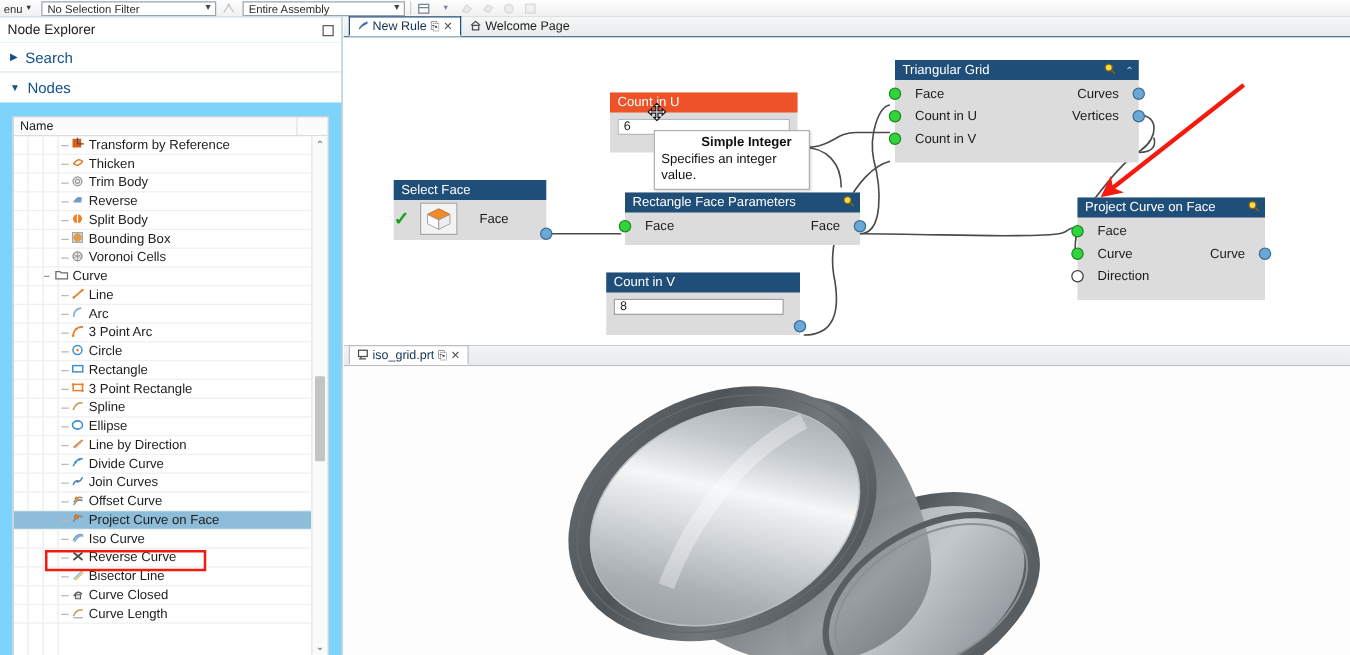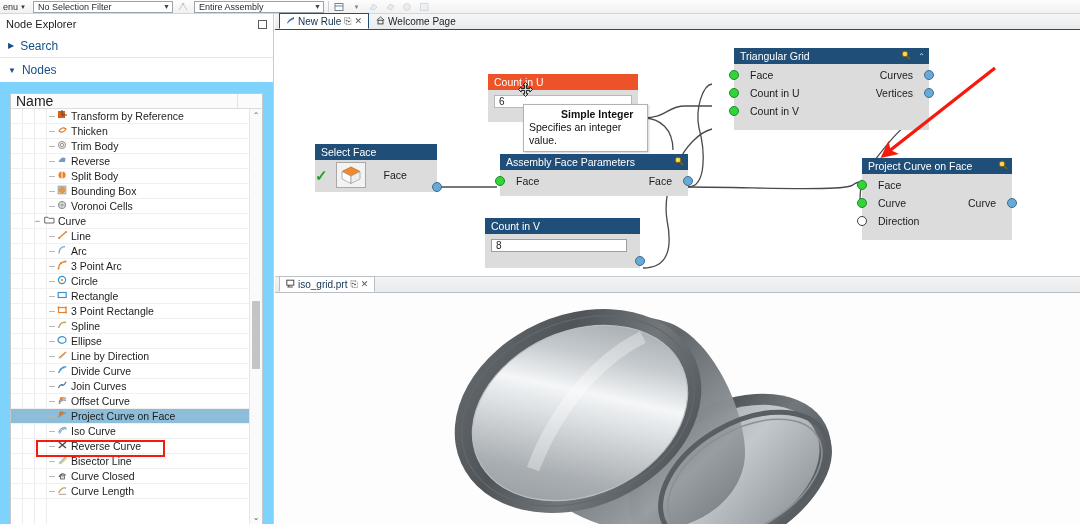--- a/index.html
+++ b/index.html
@@ -56,21 +56,21 @@
   }
   .section-hdr .tri { font-size: 8px; color: #15508c; }
   #nodes-hdr { border-bottom: none; }
 
   #tree-wrap {
     position: absolute; left: 10px; top: 79px; width: 253px; height: 432px;
     border: 1px solid #c3c8cc; background: #fff; overflow: hidden;
   }
   #tree-head {
     height: 15px; background: #fbfbfb; border-bottom: 1px solid #d9dde0;
-    display: flex; align-items: center; font-size: 14px; color: #222;
+    display: flex; align-items: center; font-size: 10px; color: #222;
     padding-left: 5px; position: relative;
   }
   #tree-head .colsep { position:absolute; right: 24px; top:0; bottom:0; width:1px; background:#e0e3e6; }
   #tree-body { position: absolute; left:0; top: 15px; right: 13px; bottom: 0; overflow: hidden; }
   .trow {
     height: 15px; display: flex; align-items: center;
     font-size: 10.5px; color: #1d1d1d; border-bottom: 1px solid #f0f0f0;
     position: relative; white-space: nowrap;
   }
   .trow .ind { display:inline-block; }
@@ -598,21 +598,21 @@
           <span>Count in U</span>
         </div>
         <div class="nbody" style="height:32px;">
           <div class="valuebox" style="width:138px;">6</div>
           <span class="port blue" style="right:-5px; top:21px;"></span>
         </div>
       </div>
 
       <div class="node" style="left:225px; top:124px; width:188px;">
         <div class="nhdr">
-          <span>Assembly Face Parameters</span>
+          <span>Rectangle Face Parameters</span>
           <span class="mag">
             <svg width="10" height="10" viewBox="0 0 10 10">
                 <circle cx="4" cy="4" r="2.8" fill="#ffd84d" stroke="#7d6413"></circle>
                 <line x1="6" y1="6" x2="9" y2="9" stroke="#7d6413" stroke-width="1.4"></line>
               </svg>
           </span>
         </div>
         <div class="nbody" style="height:26px;">
           <div class="prow" style="justify-content:space-between;">
             <span class="port green inp" style="top:4px;"></span>
@@ -626,21 +626,21 @@
       <div class="node" style="left:210px; top:188px; width:155px;">
         <div class="nhdr">
           <span>Count in V</span>
         </div>
         <div class="nbody" style="height:34px;">
           <div class="valuebox wide" style="width:136px;">8</div>
           <span class="port blue" style="right:-5px; top:22px;"></span>
         </div>
       </div>
 
-      <div class="node" style="left:459px; top:18px; width:195px;">
+      <div class="node" style="left:441px; top:18px; width:195px;">
         <div class="nhdr">
           <span>Triangular Grid</span>
           <span class="mag">
             <svg width="10" height="10" viewBox="0 0 10 10">
                 <circle cx="4" cy="4" r="2.8" fill="#ffd84d" stroke="#7d6413"></circle>
                 <line x1="6" y1="6" x2="9" y2="9" stroke="#7d6413" stroke-width="1.4"></line>
               </svg>
           </span>
           <span class="chev">⌃</span>
         </div>

